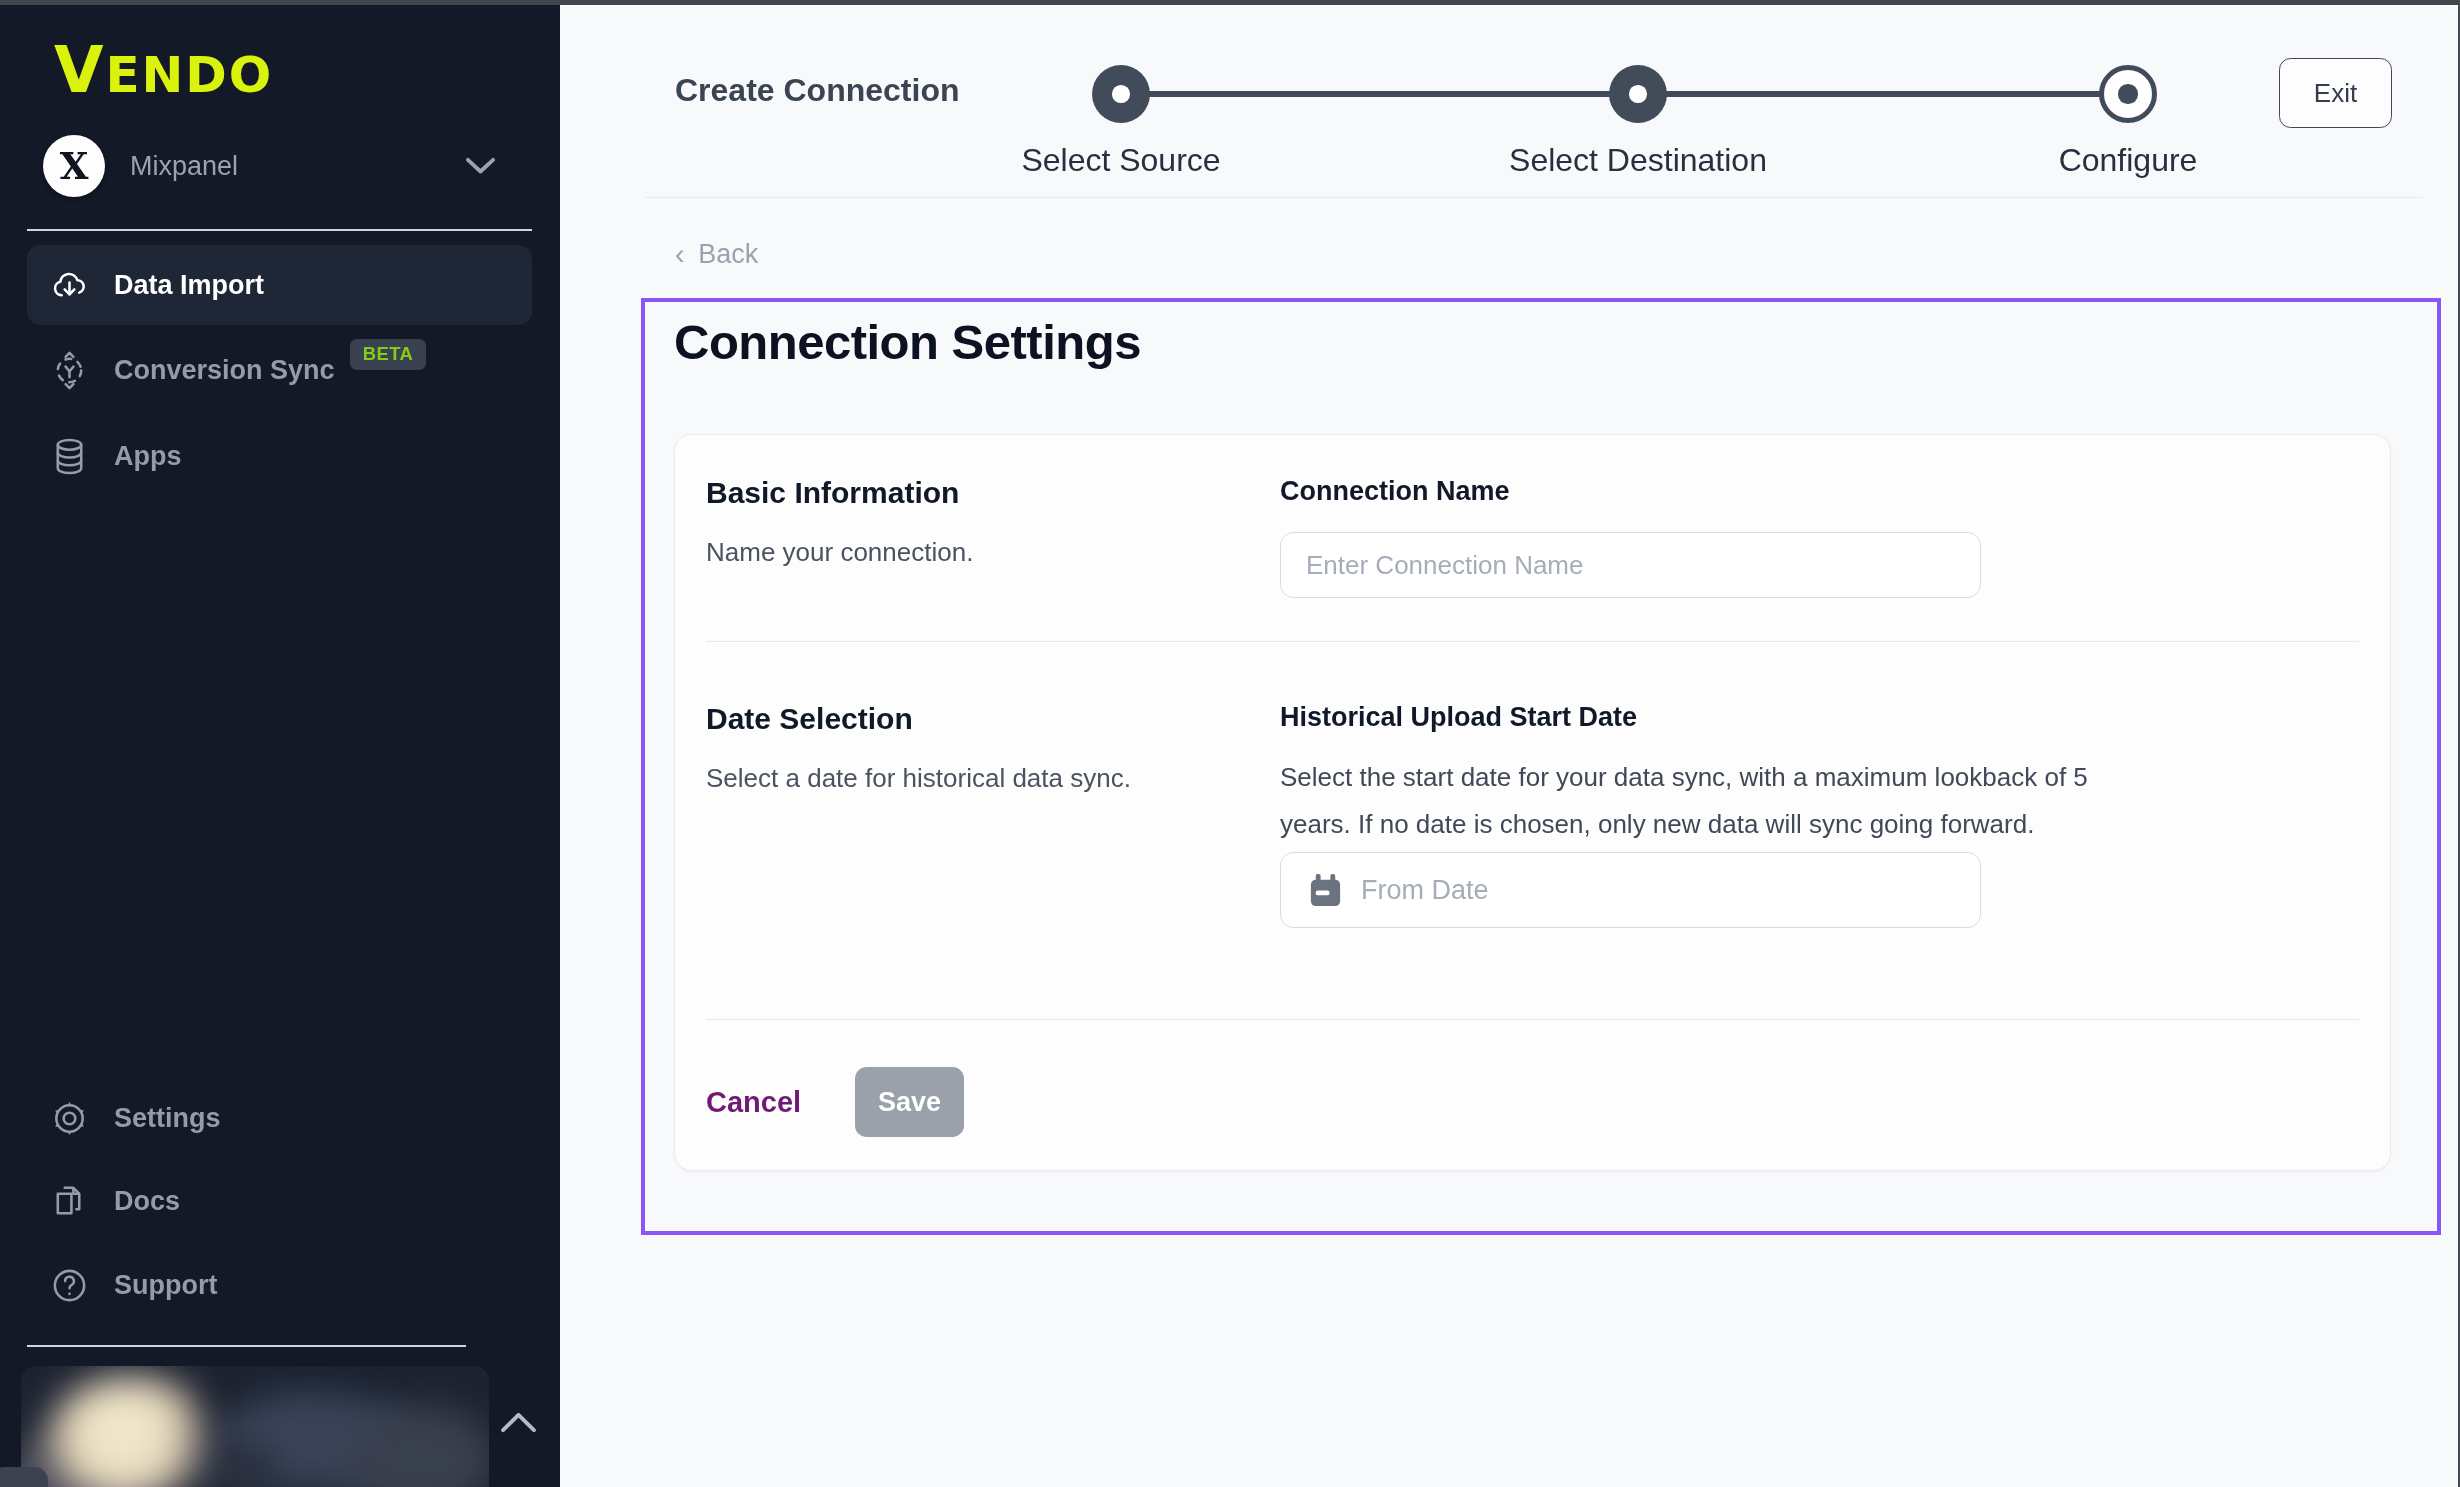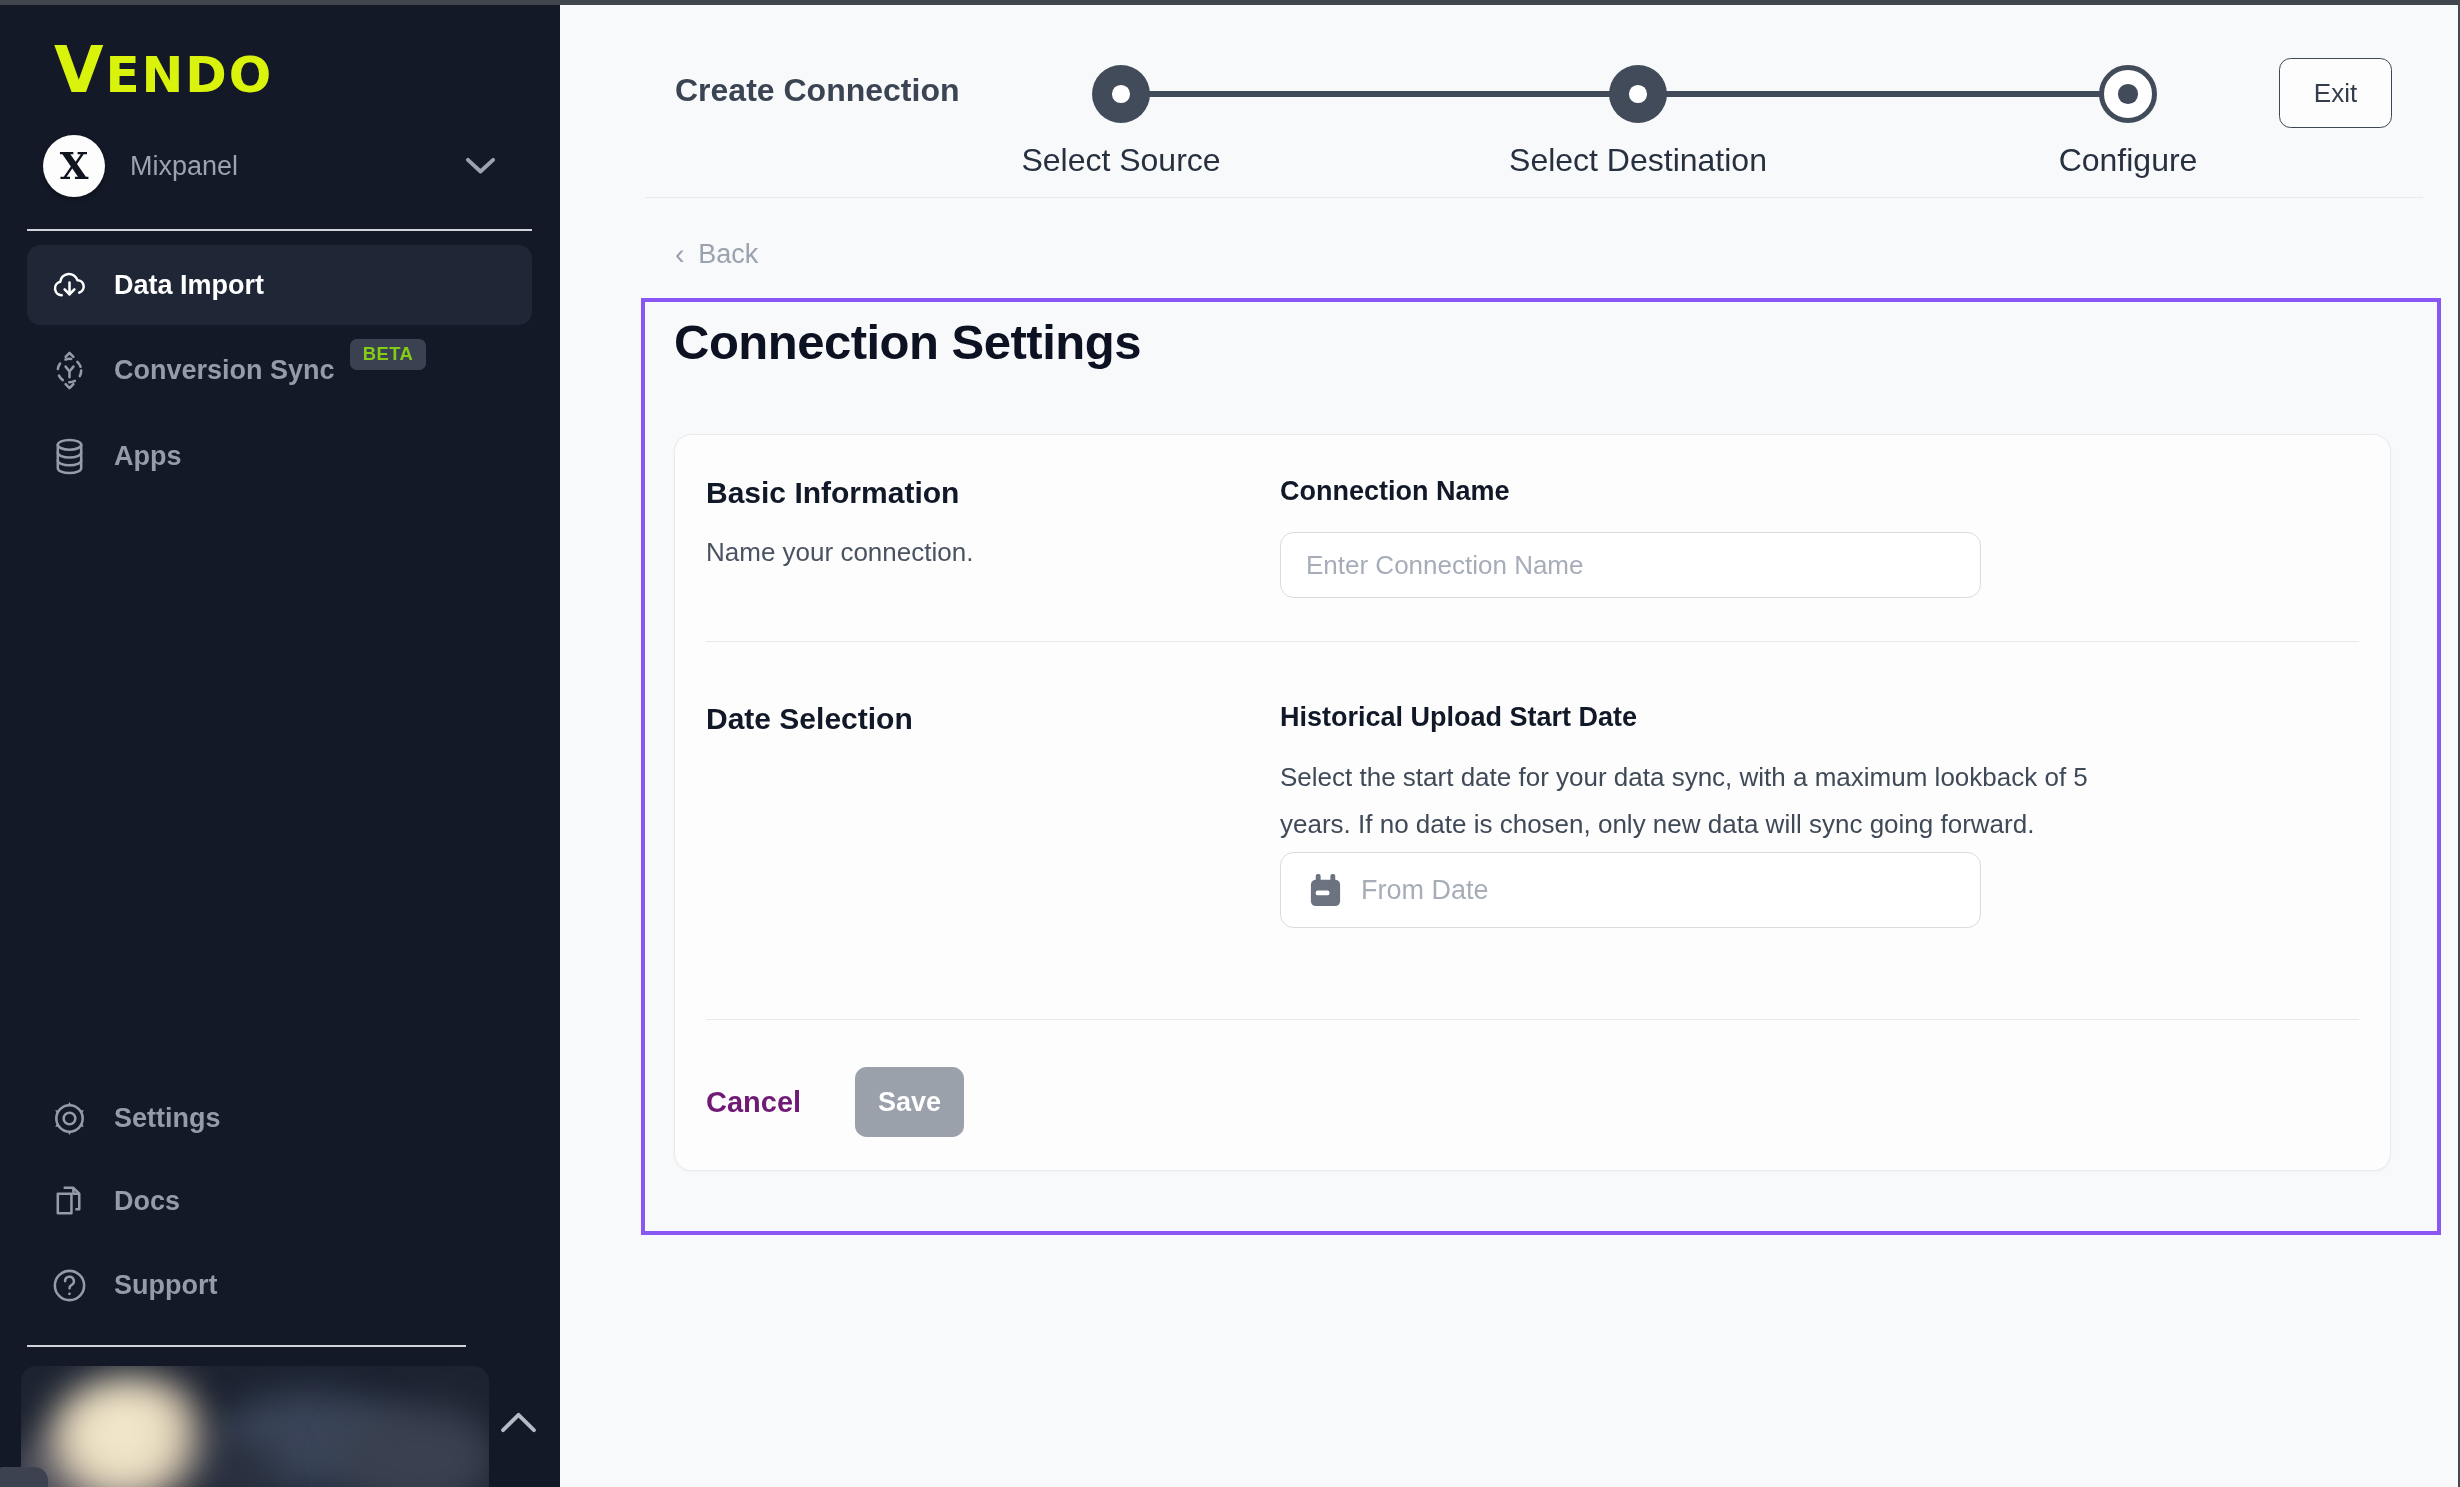--- a/index.html
+++ b/index.html
@@ -257,20 +257,21 @@
             <div class="field-label">Connection Name</div>
             <input class="text-input" type="text" placeholder="Enter Connection Name" style="">
           </div>
         </div>
 
         <hr class="card-divider">
 
         <div class="card-row row-2">
           <div class="col-left">
             <div class="sec-title">Date Selection</div>
+            <div class="sec-desc">Select a date for historical data sync.</div>
           </div>
           <div class="col-right">
             <div class="field-label">Historical Upload Start Date</div>
             <div class="field-help">Select the start date for your data sync, with a maximum lookback of 5 years. If no date is chosen, only new data will sync going forward.</div>
             <div class="date-wrap">
               <input class="date-input" type="text" placeholder="From Date" style="">
               <span class="cal-icon">
                 <svg width="37" height="37" viewBox="0 0 38 38">
                   <rect x="4" y="8" width="30" height="27" rx="5" fill="#6b7280"></rect>
                   <rect x="9" y="2" width="5" height="8" rx="2" fill="#6b7280"></rect>

